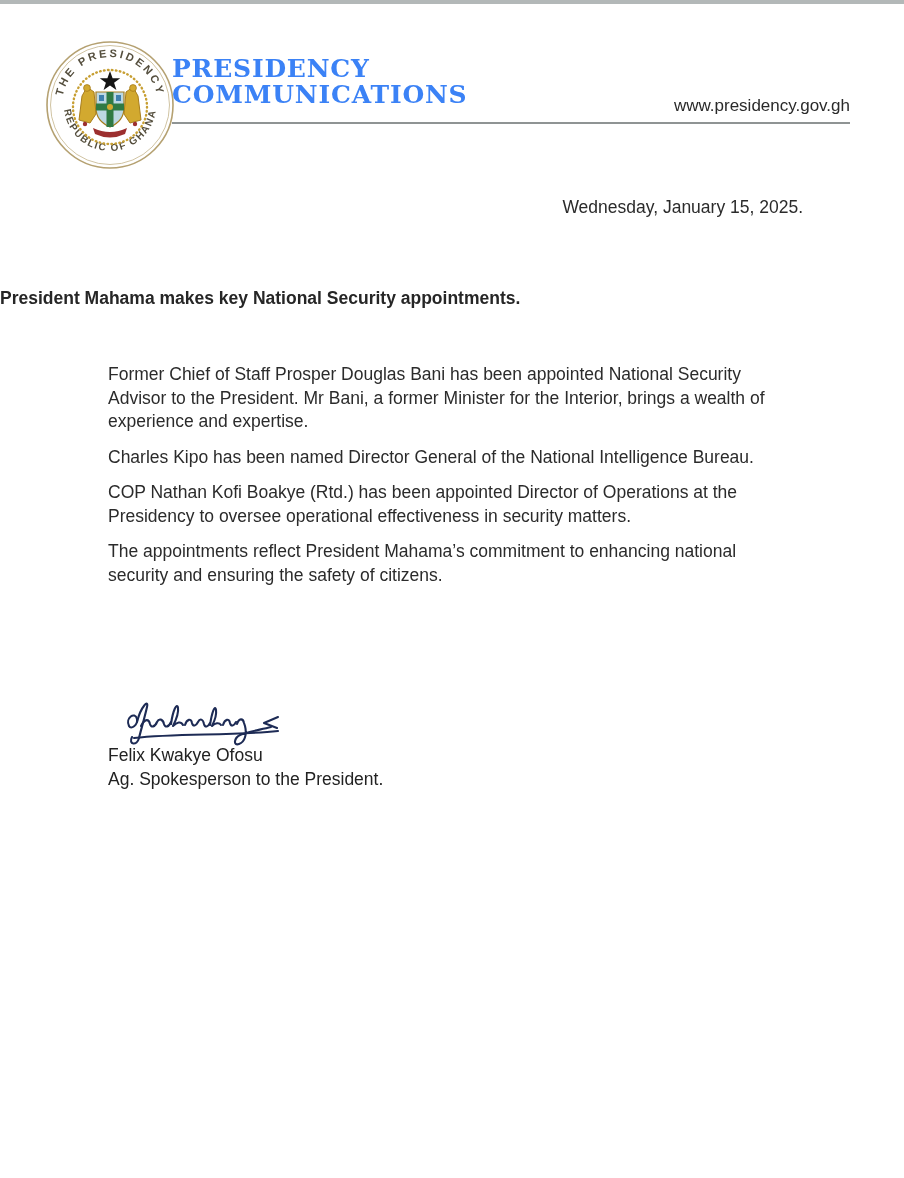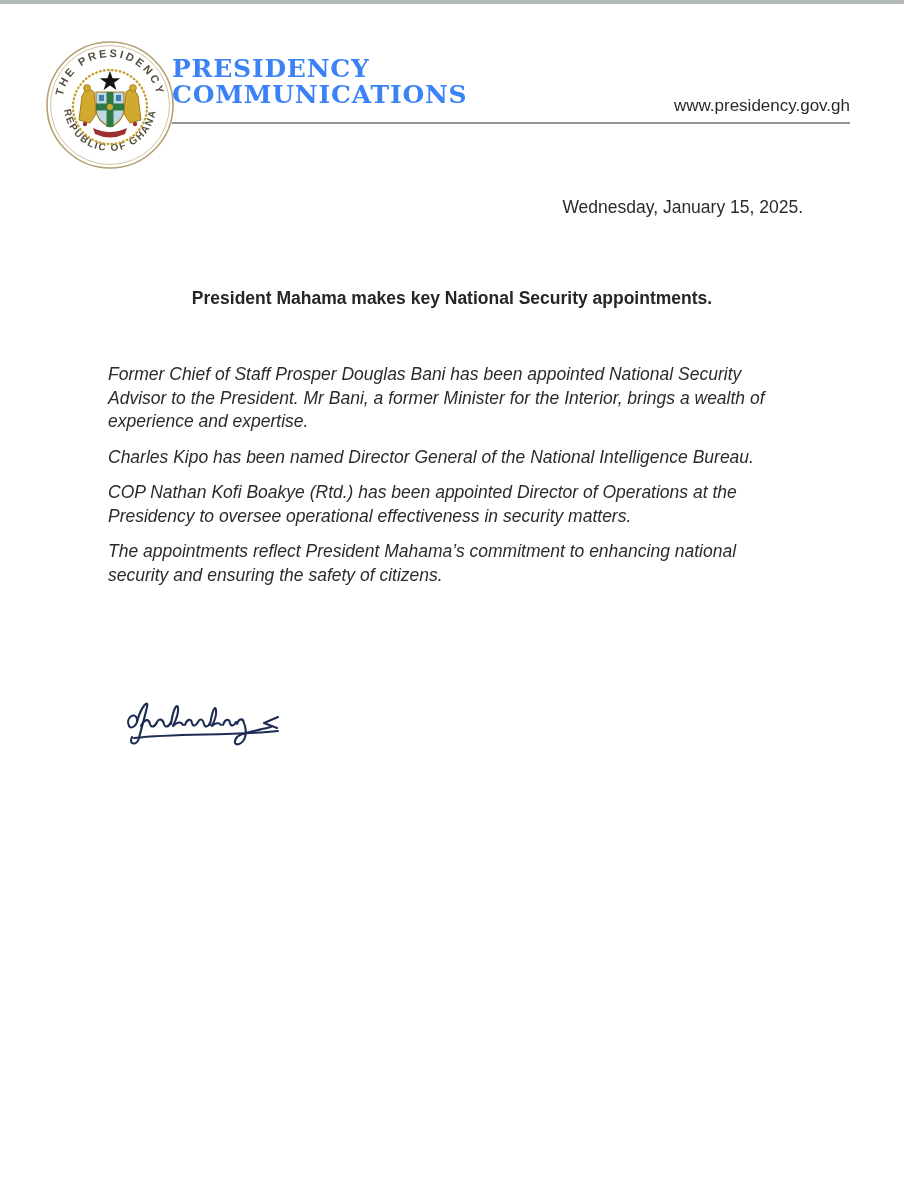--- a/index.html
+++ b/index.html
@@ -29,27 +29,27 @@
   .header-rule{
     position:absolute;left:172px;right:54px;top:122px;height:2px;
     background:#8f9494;
   }
   .date-line{
     position:absolute;top:191px;right:101px;
     font-size:17.5px;color:#2b2b2b;margin-top:6px;
   }
   .doc-title{
     position:absolute;top:288px;left:0;width:100%;
-    text-align:center;font-weight:bold;font-size:17.5px;color:#262626;
+    text-align:left;font-weight:bold;font-size:17.5px;color:#262626;
   }
   .body-copy{
     position:absolute;left:108px;top:363px;width:700px;
     font-size:17.5px;line-height:23.5px;color:#2b2b2b;
   }
-  .body-copy p{margin:0 12px 12px 0;font-style:italic;}
+  .body-copy p{margin:0 12px 12px 0;}
   .signature-svg{position:absolute;left:118px;top:694px;width:180px;height:55px;}
   .signatory{
     position:absolute;left:108px;top:744px;
     font-size:17.5px;line-height:23.5px;color:#222222;
   }
 </style>
 </head>
 <body>
 
 <div class="page">
@@ -120,14 +120,18 @@
       <path d="M53,30 C55,16 59,8 60,14 C61,20 57,28 55,32 C59,28 63,27 65,31"></path>
       <path d="M67,31 C69,25 73,24 74,29 C75,33 78,32 80,28 C82,24 85,25 86,30 C87,34 90,33 92,29"></path>
       <path d="M92,31 C94,18 97,10 98,16 C99,22 96,28 94,32 C97,29 101,28 103,31"></path>
       <path d="M105,31 C107,25 111,24 112,29 C113,33 116,32 118,28"></path>
       <path d="M119,30 C121,24 125,24 126,29 L127,32 C129,40 127,48 121,50 C115,52 116,44 122,41 C129,38 141,36 153,33"></path>
       <path d="M160,23 L146,29 L159,34"></path>
       <path d="M16,44 C60,39 112,42 160,37"></path>
     </g>
   </svg>
 
+  <div class="signatory">
+    <div>Felix Kwakye Ofosu</div>
+    <div>Ag. Spokesperson to the President.</div>
+  </div>
 
 </div>
 
 </body></html>

